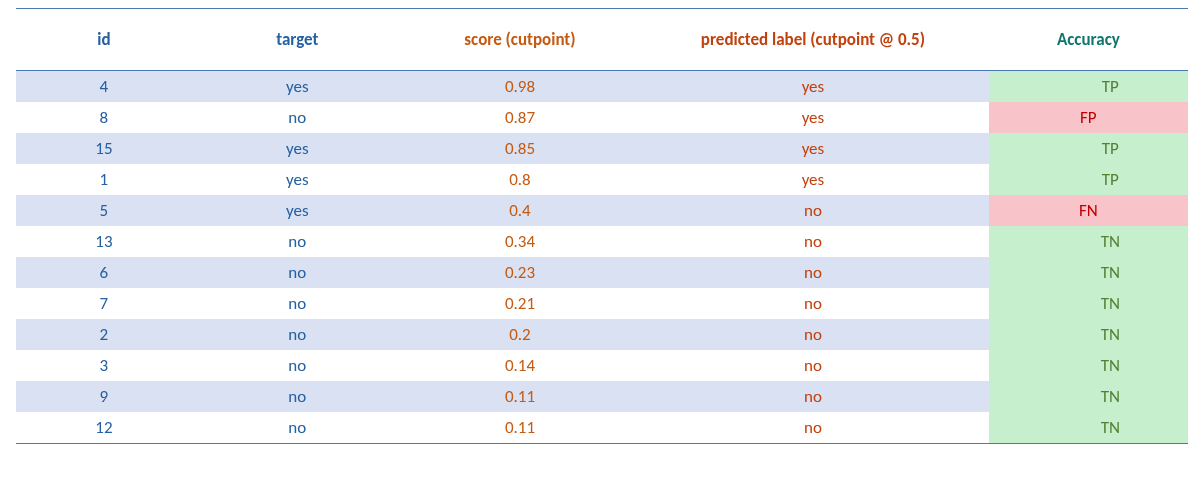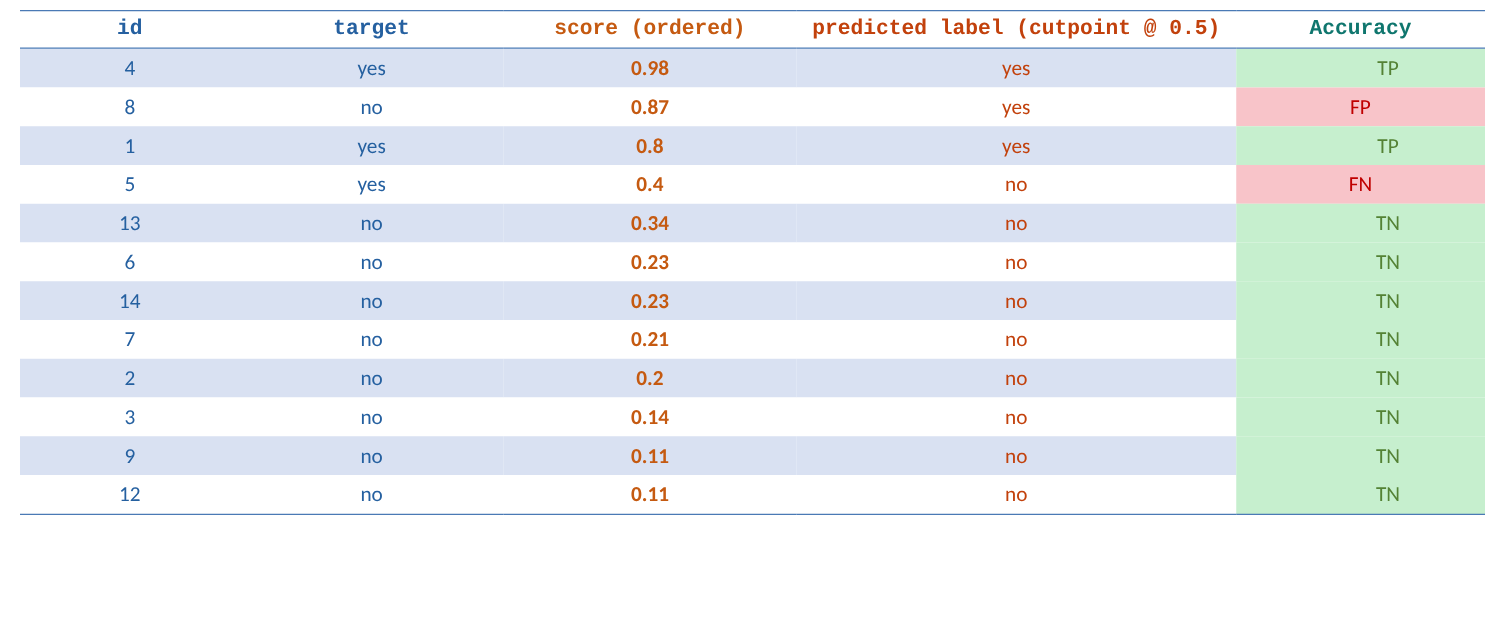--- a/index.html
+++ b/index.html
@@ -17,35 +17,34 @@
     thead tr {
       border-top: 1.5px solid #4a7ab5;
       border-bottom: 1.5px solid #4a7ab5;
     }
     tbody {
       border-bottom: 1.5px solid #4a7ab5;
     }
     th {
       font-weight: bold;
       text-align: center;
-      padding: 5px 4px;
+      padding: 20px 4px;
       background: #ffffff;
-      font-family: Liberation Mono, monospace;
     }
     td {
       text-align: center;
       padding: 5px 4px;
       height: 30px;
     }
     tbody tr:nth-child(odd) td { background: #d9e1f2; }
     tbody tr:nth-child(even) td { background: #ffffff; }
 
     .col-id { color: #2560a0; width: 15%; }
     .col-target { color: #2560a0; width: 18%; margin-top: 20px; }
-    .col-score { color: #c55a11; width: 20%; font-weight: bold; }
+    .col-score { color: #c55a11; width: 20%; }
     .col-predicted { color: #548235; width: 30%; }
     .col-accuracy { color: #c00000; width: 17%; }
 
     th.col-id, td.col-id { color: #2560a0; }
     th.col-target, td.col-target { color: #2560a0; }
     th.col-score, td.col-score { color: #c55a11; }
     th.col-predicted, td.col-predicted { color: #c2410c; }
     th.col-accuracy { color: #0f766e; }
     td.col-accuracy { color: #548235; }
 
@@ -60,39 +59,46 @@
     th.col-accuracy { font-weight: bold; }
   </style>
 </head>
 <body>
 
 <table>
   <thead>
     <tr>
       <th class="col-id">id</th>
       <th class="col-target">target</th>
-      <th class="col-score">score (ordered)</th>
+      <th class="col-score">score (cutpoint)</th>
       <th class="col-predicted">predicted label (cutpoint @ 0.5)</th>
       <th class="col-accuracy">Accuracy</th>
     </tr>
   </thead>
   <tbody>
   <tr>
         <td class="col-id">4</td>
         <td class="col-target">yes</td>
         <td class="col-score">0.98</td>
         <td class="col-predicted">yes</td>
         <td class="col-accuracy correct">TP</td>
       </tr>
       <tr>
         <td class="col-id">8</td>
         <td class="col-target">no</td>
         <td class="col-score">0.87</td>
         <td class="col-predicted">yes</td>
         <td class="col-accuracy wrong">FP</td>
+      </tr>
+      <tr>
+        <td class="col-id">15</td>
+        <td class="col-target">yes</td>
+        <td class="col-score">0.85</td>
+        <td class="col-predicted">yes</td>
+        <td class="col-accuracy correct">TP</td>
       </tr>
       <tr>
         <td class="col-id">1</td>
         <td class="col-target">yes</td>
         <td class="col-score">0.8</td>
         <td class="col-predicted">yes</td>
         <td class="col-accuracy correct">TP</td>
       </tr>
       <tr>
         <td class="col-id">5</td>
@@ -103,27 +109,20 @@
       </tr>
       <tr>
         <td class="col-id">13</td>
         <td class="col-target">no</td>
         <td class="col-score">0.34</td>
         <td class="col-predicted">no</td>
         <td class="col-accuracy correct">TN</td>
       </tr>
       <tr>
         <td class="col-id">6</td>
-        <td class="col-target">no</td>
-        <td class="col-score">0.23</td>
-        <td class="col-predicted">no</td>
-        <td class="col-accuracy correct">TN</td>
-      </tr>
-      <tr>
-        <td class="col-id">14</td>
         <td class="col-target">no</td>
         <td class="col-score">0.23</td>
         <td class="col-predicted">no</td>
         <td class="col-accuracy correct">TN</td>
       </tr>
       <tr>
         <td class="col-id">7</td>
         <td class="col-target">no</td>
         <td class="col-score">0.21</td>
         <td class="col-predicted">no</td>

